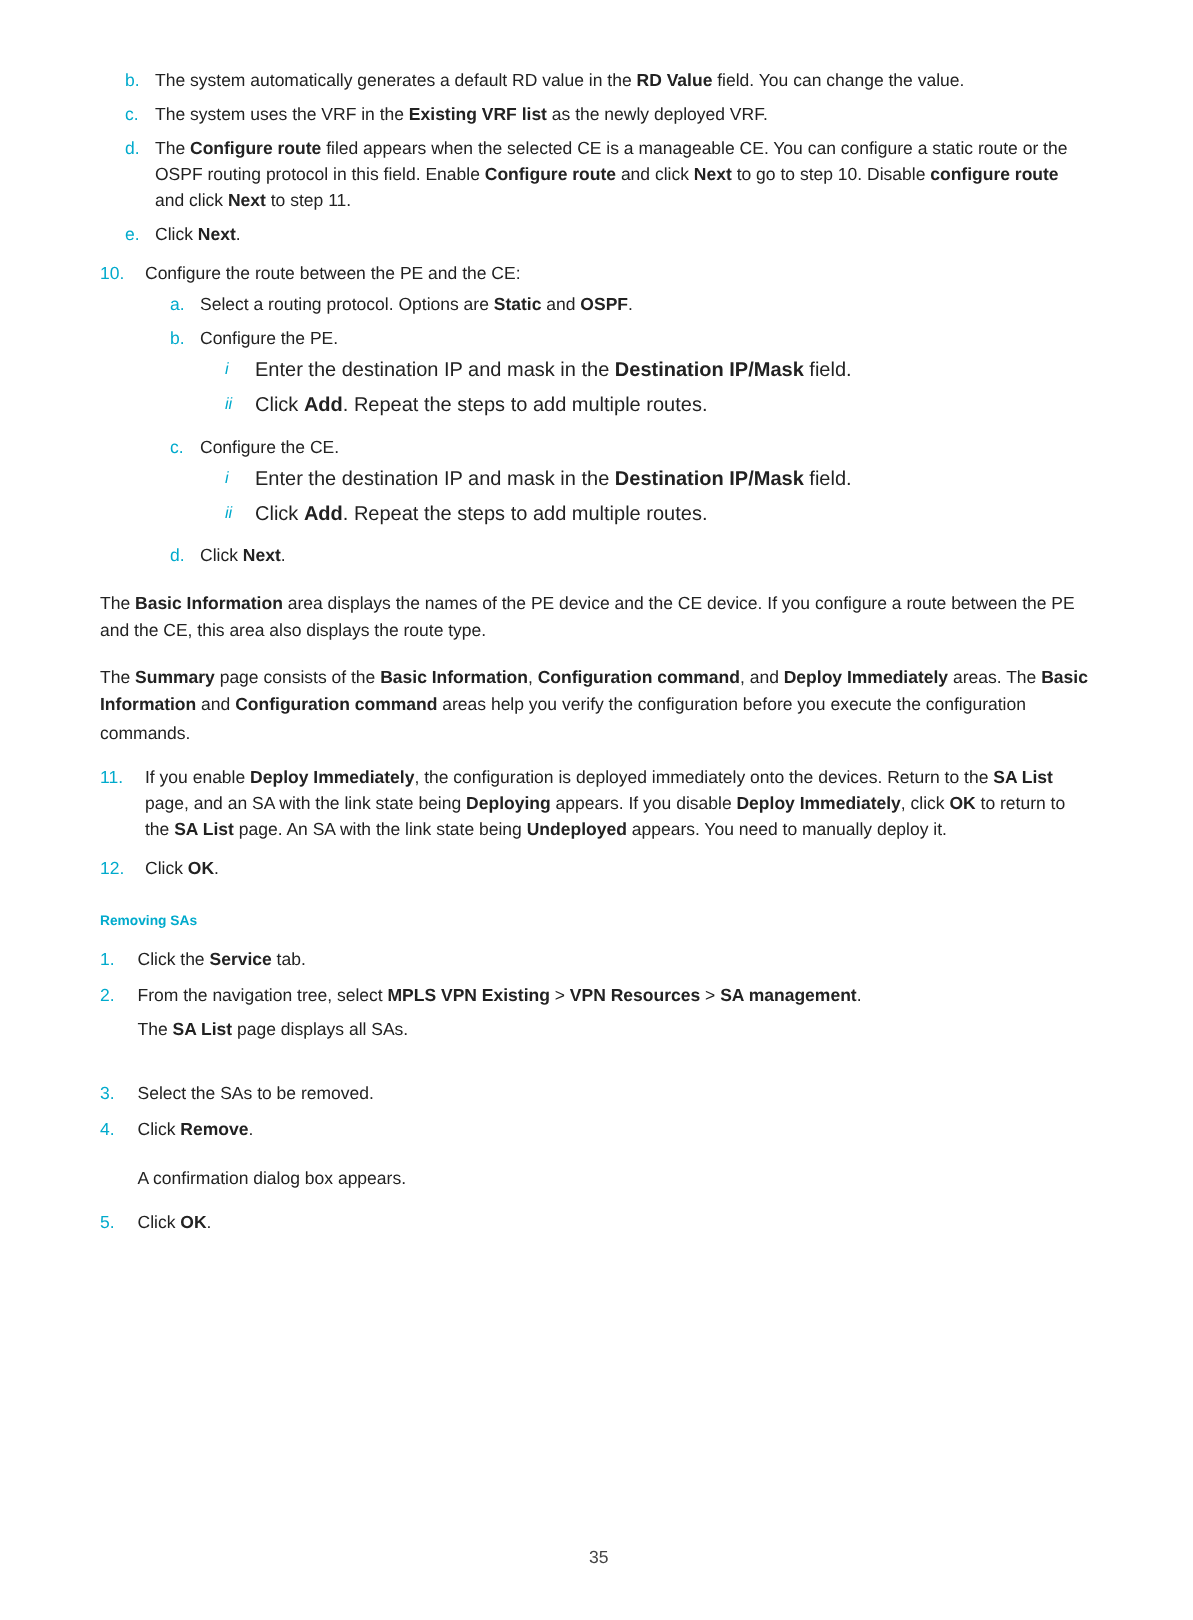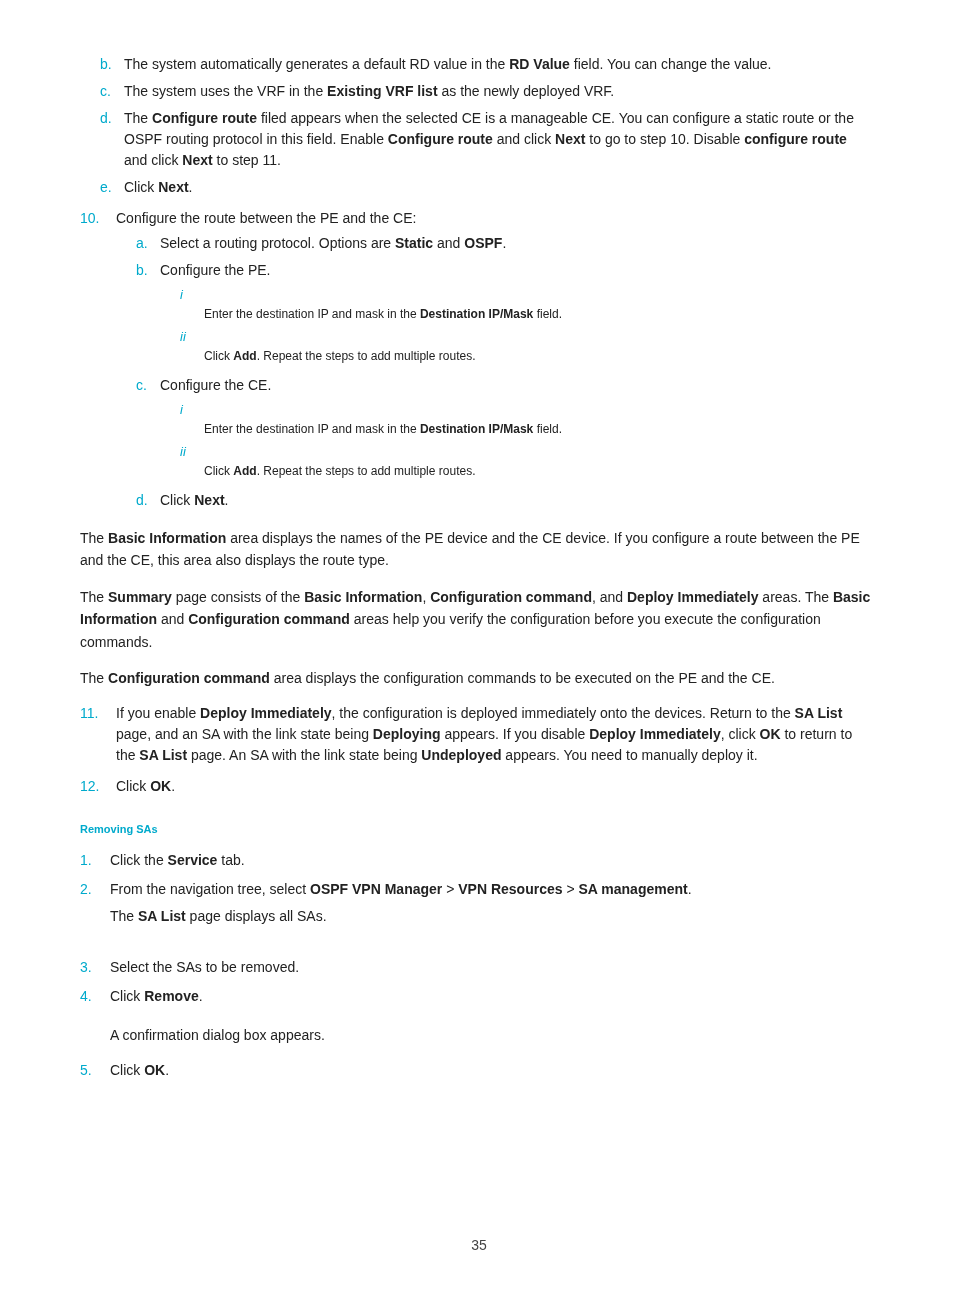--- a/index.html
+++ b/index.html
@@ -68,22 +68,21 @@
       margin-bottom: 4px;
     }
     .subsub-label {
       min-width: 24px;
       color: #00aacc;
       font-style: italic;
       font-size: 13px;
     }
     .subsub-content {
       flex: 1;
-      font-size: 12px;
-      margin-top: 20px;
+      font-size: 16px;
     }
 
     b { font-weight: bold; text-align: right; }
 
     .paragraph {
       margin-bottom: 14px;
       line-height: 1.6;
     }
 
     .section-heading {
@@ -221,23 +220,20 @@
     </div>
 
     <div class="paragraph">
       The <b>Basic Information</b> area displays the names of the PE device and the CE device. If you configure a route between the PE and the CE, this area also displays the route type.
     </div>
 
     <div class="paragraph">
       The <b>Summary</b> page consists of the <b>Basic Information</b>, <b>Configuration command</b>, and <b>Deploy Immediately</b> areas. The <b>Basic Information</b> and <b>Configuration command</b> areas help you verify the configuration before you execute the configuration commands.
     </div>
 
-    <div class="paragraph">
-      The <b>Configuration command</b> area displays the configuration commands to be executed on the PE and the CE.
-    </div>
 
     <div class="numbered-section">
       <div class="list-item-top">
         <div class="list-label">11.</div>
         <div class="list-content">
           If you enable <b>Deploy Immediately</b>, the configuration is deployed immediately onto the devices. Return to the <b>SA List</b> page, and an SA with the link state being <b>Deploying</b> appears. If you disable <b>Deploy Immediately</b>, click <b>OK</b> to return to the <b>SA List</b> page. An SA with the link state being <b>Undeployed</b> appears. You need to manually deploy it.
         </div>
       </div>
     </div>
 
@@ -257,21 +253,21 @@
       <div class="list-item-top">
         <div class="list-label-black" style="color:#00aacc; min-width:30px;">1.</div>
         <div class="list-content">
           Click the <b>Service</b> tab.
         </div>
       </div>
 
       <div class="list-item-top">
         <div class="list-label-black" style="color:#00aacc; min-width:30px;">2.</div>
         <div class="list-content">
-          From the navigation tree, select <b>OSPF VPN Manager</b> &gt; <b>VPN Resources</b> &gt; <b>SA management</b>.
+          From the navigation tree, select <b>MPLS VPN Existing</b> &gt; <b>VPN Resources</b> &gt; <b>SA management</b>.
           <div style="margin-top: 6px; margin-bottom: 22px;">
             The <b>SA List</b> page displays all SAs.
           </div>
         </div>
       </div>
 
       <div class="list-item-top">
         <div class="list-label-black" style="color:#00aacc; min-width:30px;">3.</div>
         <div class="list-content">
           Select the SAs to be removed.

